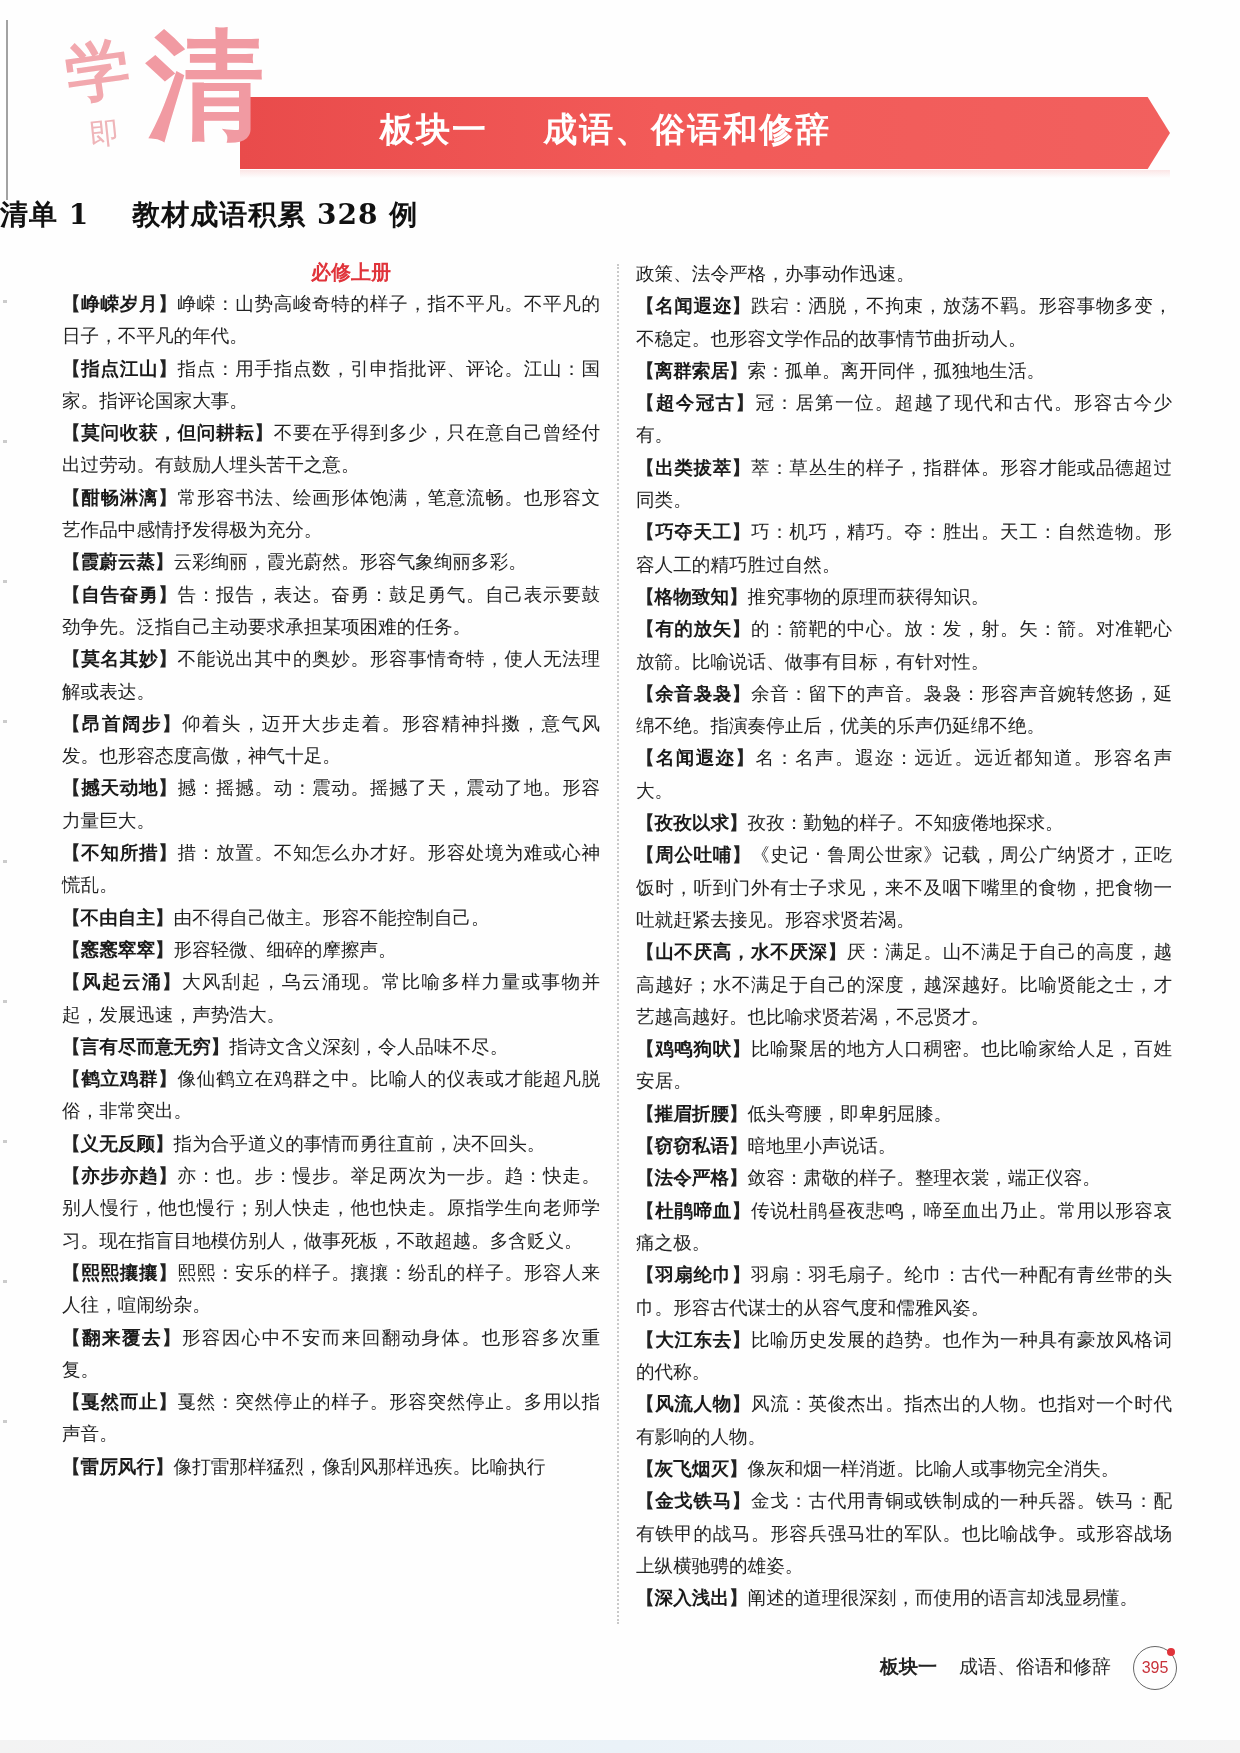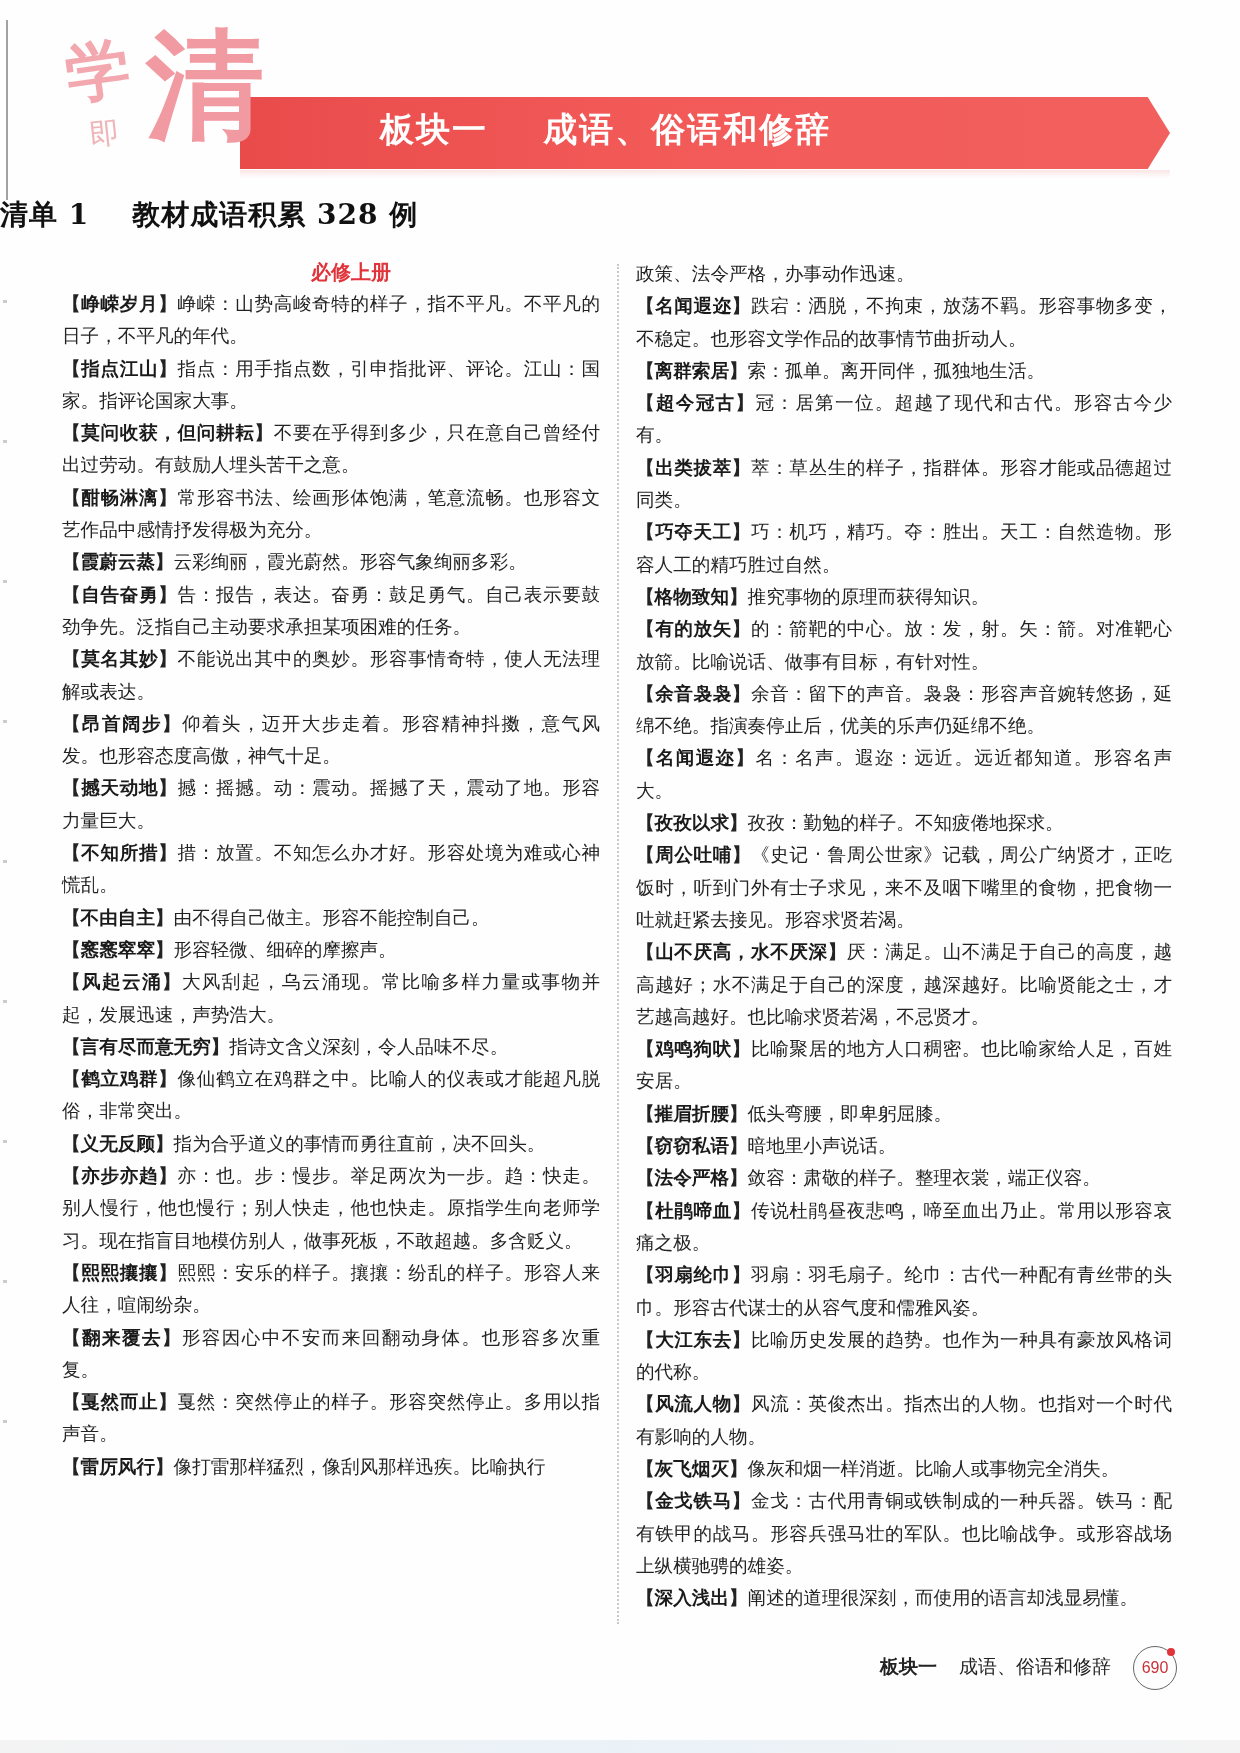--- a/index.html
+++ b/index.html
@@ -179,17 +179,17 @@
         <div class="entry"><span class="bracket">【</span><span class="term">金戈铁马</span><span class="bracket">】</span><span>金戈：古代用青铜或铁制成的一种兵器。铁马：配有铁甲的战马。形容兵强马壮的军队。也比喻战争。或形容战场上纵横驰骋的雄姿。</span></div>
         <div class="entry"><span class="bracket">【</span><span class="term">深入浅出</span><span class="bracket">】</span><span>阐述的道理很深刻，而使用的语言却浅显易懂。</span></div>
       </div>
   </div>
 
   <div class="footer">
     <span class="part">板块一</span>
     <span>成语、俗语和修辞</span>
   </div>
   <div class="page-num">
-    <span>690</span>
+    <span>395</span>
   </div>
   <div class="page-num-dot"></div>
   <div class="bottom-stripe"></div>
 </div>
 
 </body></html>

